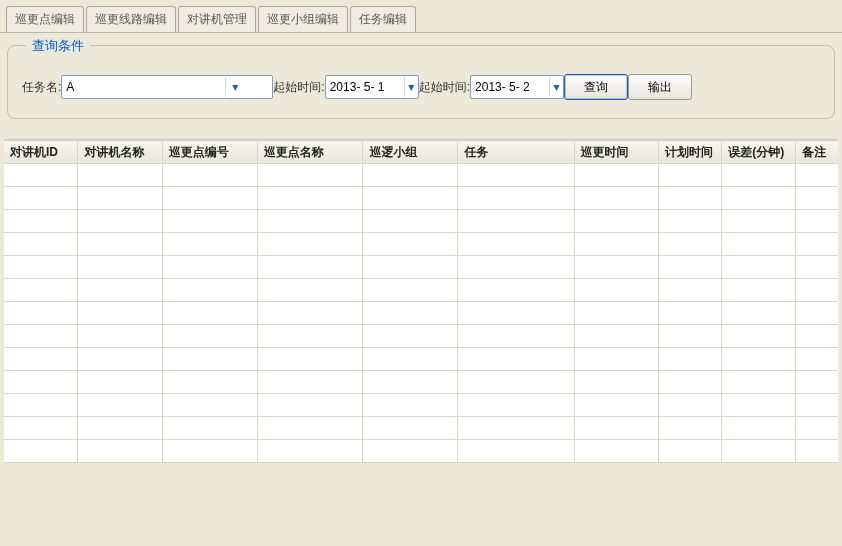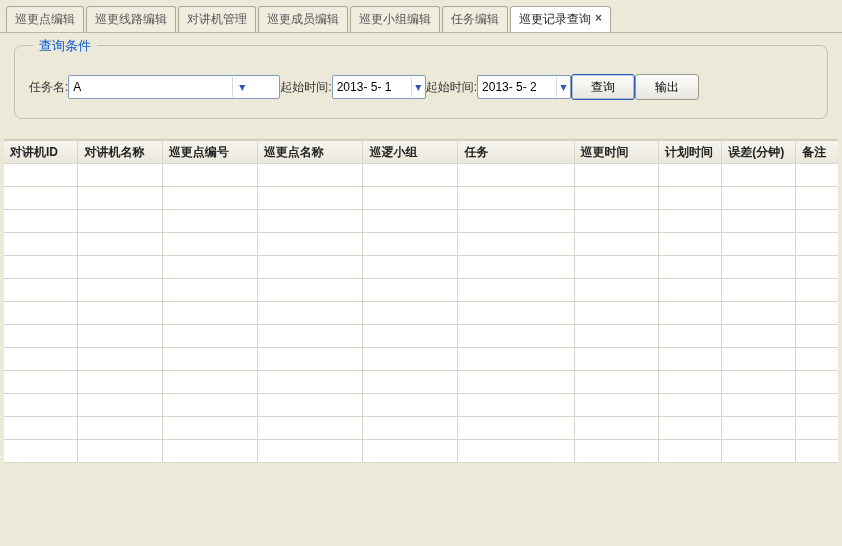--- a/index.html
+++ b/index.html
@@ -1,21 +1,21 @@
 <!DOCTYPE html>
 <html><head>
 <meta charset="utf-8">
 <style>
 html,body{margin:0;padding:0;font-family:"Microsoft YaHei",SimSun,Arial,sans-serif;font-size:12px;background:#ece9d8;color:#333}
 .app{width:842px;height:546px;background:#ece9d8;position:relative}
 .tabbar{display:flex;align-items:flex-end;padding:6px 6px 0 6px;border-bottom:1px solid #b8b4a3}
 .tab{padding:4px 8px;border:1px solid #aca899;border-bottom:none;background:#f0ede0;color:#555;border-radius:3px 3px 0 0;margin-right:2px;cursor:pointer;display:flex;align-items:flex-start;gap:4px}
 .tab.active{background:#fff;color:#222}
 .close-x{font-weight:bold;color:#555}
-.panel{padding:12px 14px}
+.panel{padding:12px 7px}
 .groupbox{border:1px solid #c0c0b0;border-radius:8px;padding:28px 14px 18px 14px;position:relative;background:#ece9d8}
 .groupbox .legend{position:absolute;top:-9px;left:18px;background:#ece9d8;padding:0 6px;color:#0a5bd6;font-size:13px}
 .row{display:flex;align-items:center;flex-wrap:nowrap}
 .lbl{white-space:nowrap}
 .combo{display:flex;align-items:center;border:1px solid #7f9db9;background:#fff;height:22px;border-radius:2px}
 .combo input{border:none;outline:none;padding:0 4px;height:20px;font-family:inherit;font-size:12px}
 .combo .dd{width:18px;height:20px;display:flex;align-items:center;justify-content:center;color:#2b58b5;border-left:1px solid #cfd8e7;cursor:pointer}
 .btn{min-width:64px;height:26px;padding:0 14px;background:linear-gradient(#fdfdfd,#e7e6dd);border:1px solid #9c9a8b;border-radius:3px;cursor:pointer;font-family:inherit;font-size:12px}
 .btn.primary{border:1px solid #2b58b5;box-shadow:0 0 0 1px rgba(43,88,181,.3) inset}
 .table-wrap{margin:8px 4px 0 4px;border-top:1px solid #c9c7b8}
@@ -33,31 +33,24 @@
       <div class="tab">
         <span>巡更点编辑</span>
       </div>
       <div class="tab">
         <span>巡更线路编辑</span>
       </div>
       <div class="tab">
         <span>对讲机管理</span>
       </div>
       <div class="tab">
-        <span>巡更成员编辑</span>
-      </div>
-      <div class="tab">
         <span>巡更小组编辑</span>
       </div>
       <div class="tab">
         <span>任务编辑</span>
-      </div>
-      <div class="tab active">
-        <span>巡更记录查询</span>
-        <span class="close-x">×</span>
       </div>
     </div>
 
 <div class="panel">
   <div class="groupbox">
     <span class="legend">查询条件</span>
     <div class="row">
       <span class="lbl">任务名:</span>
       <span class="combo" style="width:210px">
         <input value="A" style="">

